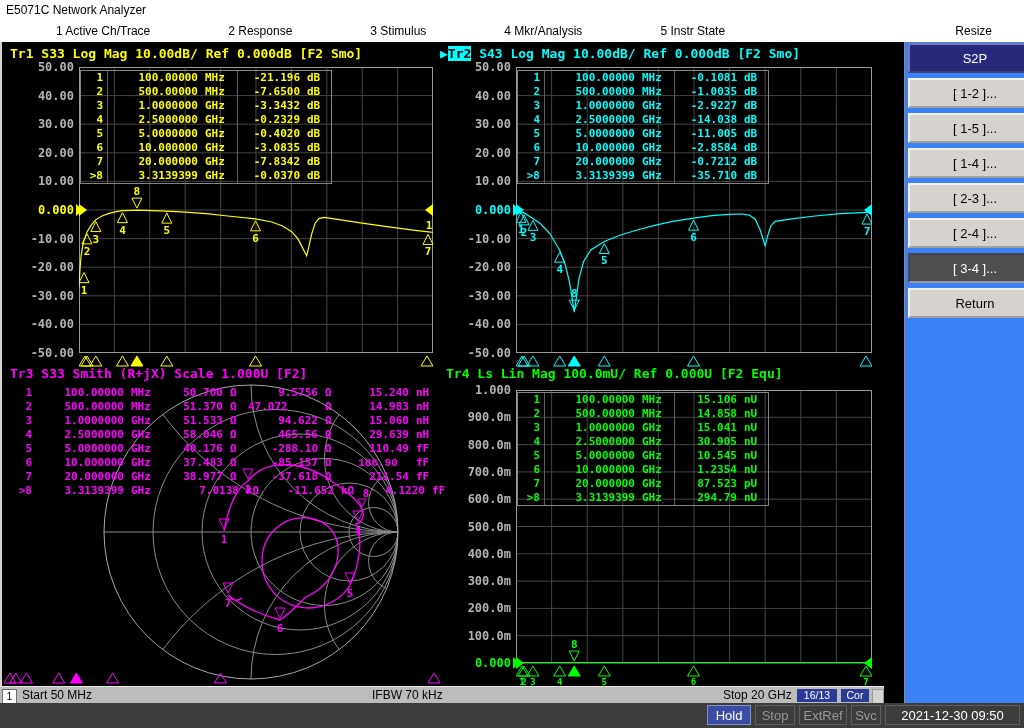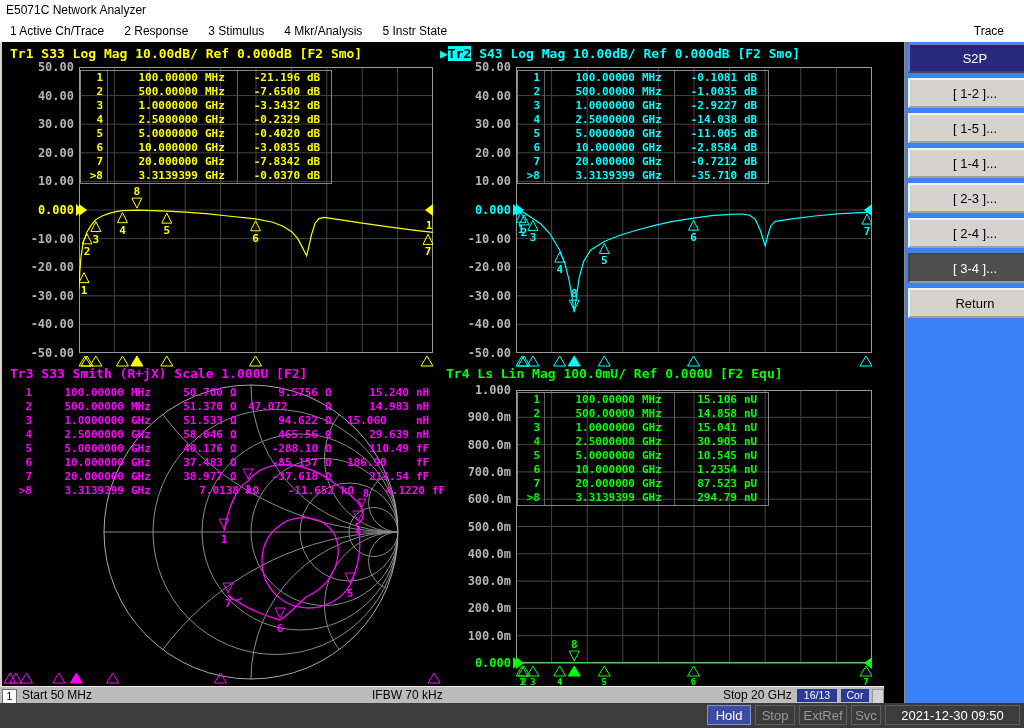--- a/index.html
+++ b/index.html
@@ -2,21 +2,21 @@
 <html><head>
 <meta charset="utf-8">
 <style>
   html,body{margin:0;padding:0;background:#000;}
   #root{position:relative;width:1024px;height:728px;background:#000;overflow:hidden;
         font-family:"DejaVu Sans Mono",monospace;}
   .sysbar{position:absolute;left:0;width:1024px;background:#ffffff;color:#000;
           font-family:"Liberation Sans",sans-serif;}
   #titlebar{top:0;height:21px;font-size:12px;line-height:21px;padding-left:6px;box-sizing:border-box;}
   #menubar{top:21px;height:21px;font-size:12px;line-height:21px;}
-  .menuitem{display:inline-block;padding:0 10px;cursor:default;}
+  .menuitem{display:inline-block;padding:0 22px;cursor:default;margin-left:34px;}
   #resize{position:absolute;right:10px;top:0;}
   #screen{position:absolute;left:0;top:42px;width:884px;height:644px;background:#000;
           border-left:2px solid #d6d3ce;box-sizing:border-box;}
   .hdr{position:absolute;font-size:13px;font-weight:bold;white-space:pre;letter-spacing:0px;}
   .yticks{position:absolute;}
   .ytick{position:absolute;right:0;width:100%;text-align:right;font-size:12px;font-weight:bold;color:#b4b4b4;line-height:14px;white-space:pre;}
   .refarrow{position:absolute;width:0;height:0;border-top:6px solid transparent;border-bottom:6px solid transparent;}
   .chart{position:absolute;}
   .mtable{position:absolute;z-index:5;}
   .mtable.boxed{border:1px solid #868686;}
@@ -43,21 +43,21 @@
 </style>
 </head>
 <body>
 
 <div id="root">
   <div id="titlebar" class="sysbar">
     <span>E5071C Network Analyzer</span>
   </div>
   <div id="menubar" class="sysbar">
     <span id="menuitems"><span class="menuitem">1 Active Ch/Trace</span><span class="menuitem">2 Response</span><span class="menuitem">3 Stimulus</span><span class="menuitem">4 Mkr/Analysis</span><span class="menuitem">5 Instr State</span></span>
-    <span id="resize" class="menuitem">Trace</span>
+    <span id="resize" class="menuitem">Resize</span>
   </div>
 
   <div id="screen">
     <div class="hdr" id="hdr-tr1" style="left:8px;top:4px;color:#ffff00;">Tr1 S33 Log Mag 10.00dB/ Ref 0.000dB [F2 Smo]</div>
     <div class="hdr" id="hdr-tr2" style="left:438px;top:4px;color:#00ffff;"><span>▶</span><span style="background:#00ffff;color:#000;">Tr2</span><span> S43 Log Mag 10.00dB/ Ref 0.000dB [F2 Smo]</span></div>
     <div class="hdr" id="hdr-tr3" style="left:8px;top:324px;color:#ff00ff;">Tr3 S33 Smith (R+jX) Scale 1.000U [F2]</div>
     <div class="hdr" id="hdr-tr4" style="left:444px;top:324px;color:#00ff00;">Tr4 Ls Lin Mag 100.0mU/ Ref 0.000U [F2 Equ]</div>
   <div class="yticks" style="left:20px;top:25px;width:52px;height:286px;">
         <div class="ytick" style="top:-7px;">50.00</div>
         <div class="ytick" style="top:21.6px;">40.00</div>
@@ -483,21 +483,21 @@
           <div class="mcell" style="width:26px;text-align:left;padding-right:0px;padding-left:3px;">nH</div>
         </div>
         <div class="mrow">
           <div class="mcell" style="width:22px;text-align:right;padding-right:4px;padding-left:0px;">3</div>
           <div class="mcell" style="width:88px;text-align:right;padding-right:4px;padding-left:0px;">1.0000000</div>
           <div class="mcell" style="width:30px;text-align:left;padding-right:0px;padding-left:3px;">GHz</div>
           <div class="mcell" style="width:62px;text-align:right;padding-right:4px;padding-left:0px;">51.533</div>
           <div class="mcell" style="width:18px;text-align:left;padding-right:0px;padding-left:3px;">Ω</div>
           <div class="mcell" style="width:70px;text-align:right;padding-right:4px;padding-left:0px;">94.622</div>
           <div class="mcell" style="width:22px;text-align:left;padding-right:0px;padding-left:3px;">Ω</div>
-          <div class="mcell" style="width:62px;padding-right:4px;padding-left:0px;">15.060</div>
+          <div class="mcell" style="width:62px;text-align:right;padding-right:4px;padding-left:0px;">15.060</div>
           <div class="mcell" style="width:26px;text-align:left;padding-right:0px;padding-left:3px;">nH</div>
         </div>
         <div class="mrow">
           <div class="mcell" style="width:22px;text-align:right;padding-right:4px;padding-left:0px;">4</div>
           <div class="mcell" style="width:88px;text-align:right;padding-right:4px;padding-left:0px;">2.5000000</div>
           <div class="mcell" style="width:30px;text-align:left;padding-right:0px;padding-left:3px;">GHz</div>
           <div class="mcell" style="width:62px;text-align:right;padding-right:4px;padding-left:0px;">58.046</div>
           <div class="mcell" style="width:18px;text-align:left;padding-right:0px;padding-left:3px;">Ω</div>
           <div class="mcell" style="width:70px;text-align:right;padding-right:4px;padding-left:0px;">465.56</div>
           <div class="mcell" style="width:22px;text-align:left;padding-right:0px;padding-left:3px;">Ω</div>
@@ -516,21 +516,21 @@
           <div class="mcell" style="width:26px;text-align:left;padding-right:0px;padding-left:3px;">fF</div>
         </div>
         <div class="mrow">
           <div class="mcell" style="width:22px;text-align:right;padding-right:4px;padding-left:0px;">6</div>
           <div class="mcell" style="width:88px;text-align:right;padding-right:4px;padding-left:0px;">10.000000</div>
           <div class="mcell" style="width:30px;text-align:left;padding-right:0px;padding-left:3px;">GHz</div>
           <div class="mcell" style="width:62px;text-align:right;padding-right:4px;padding-left:0px;">37.483</div>
           <div class="mcell" style="width:18px;text-align:left;padding-right:0px;padding-left:3px;">Ω</div>
           <div class="mcell" style="width:70px;text-align:right;padding-right:4px;padding-left:0px;">-85.157</div>
           <div class="mcell" style="width:22px;text-align:left;padding-right:0px;padding-left:3px;">Ω</div>
-          <div class="mcell" style="width:62px;text-align:left;padding-right:4px;padding-left:0px;">186.90</div>
+          <div class="mcell" style="width:62px;text-align:center;padding-right:4px;padding-left:0px;font-family:Liberation Mono, monospace;">186.90</div>
           <div class="mcell" style="width:26px;text-align:left;padding-right:0px;padding-left:3px;">fF</div>
         </div>
         <div class="mrow">
           <div class="mcell" style="width:22px;text-align:right;padding-right:4px;padding-left:0px;">7</div>
           <div class="mcell" style="width:88px;text-align:right;padding-right:4px;padding-left:0px;">20.000000</div>
           <div class="mcell" style="width:30px;text-align:left;padding-right:0px;padding-left:3px;">GHz</div>
           <div class="mcell" style="width:62px;text-align:right;padding-right:4px;padding-left:0px;">38.977</div>
           <div class="mcell" style="width:18px;text-align:left;padding-right:0px;padding-left:3px;">Ω</div>
           <div class="mcell" style="width:70px;text-align:right;padding-right:4px;padding-left:0px;">-37.618</div>
           <div class="mcell" style="width:22px;text-align:left;padding-right:0px;padding-left:3px;">Ω</div>

